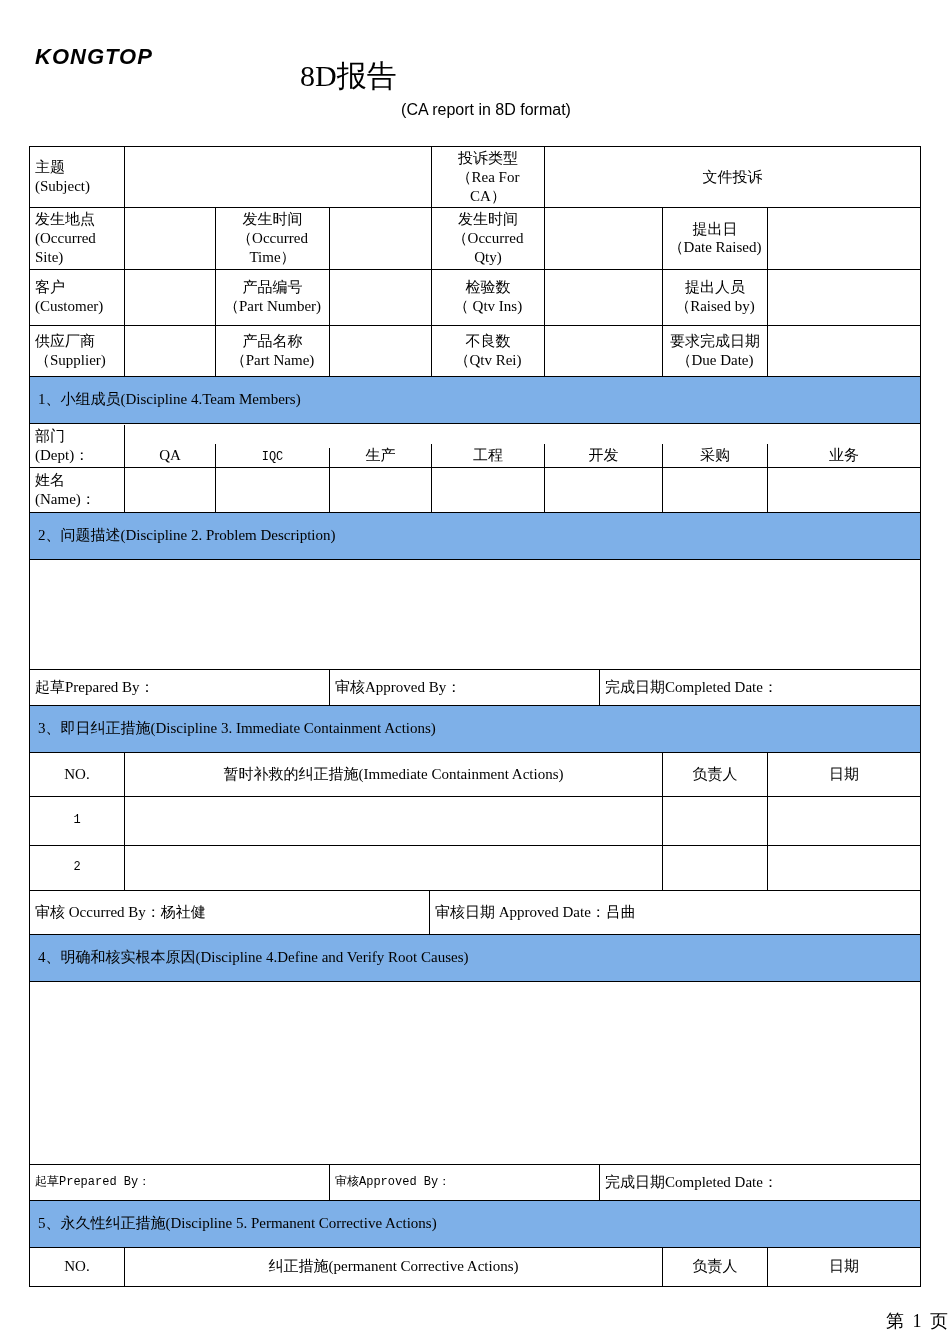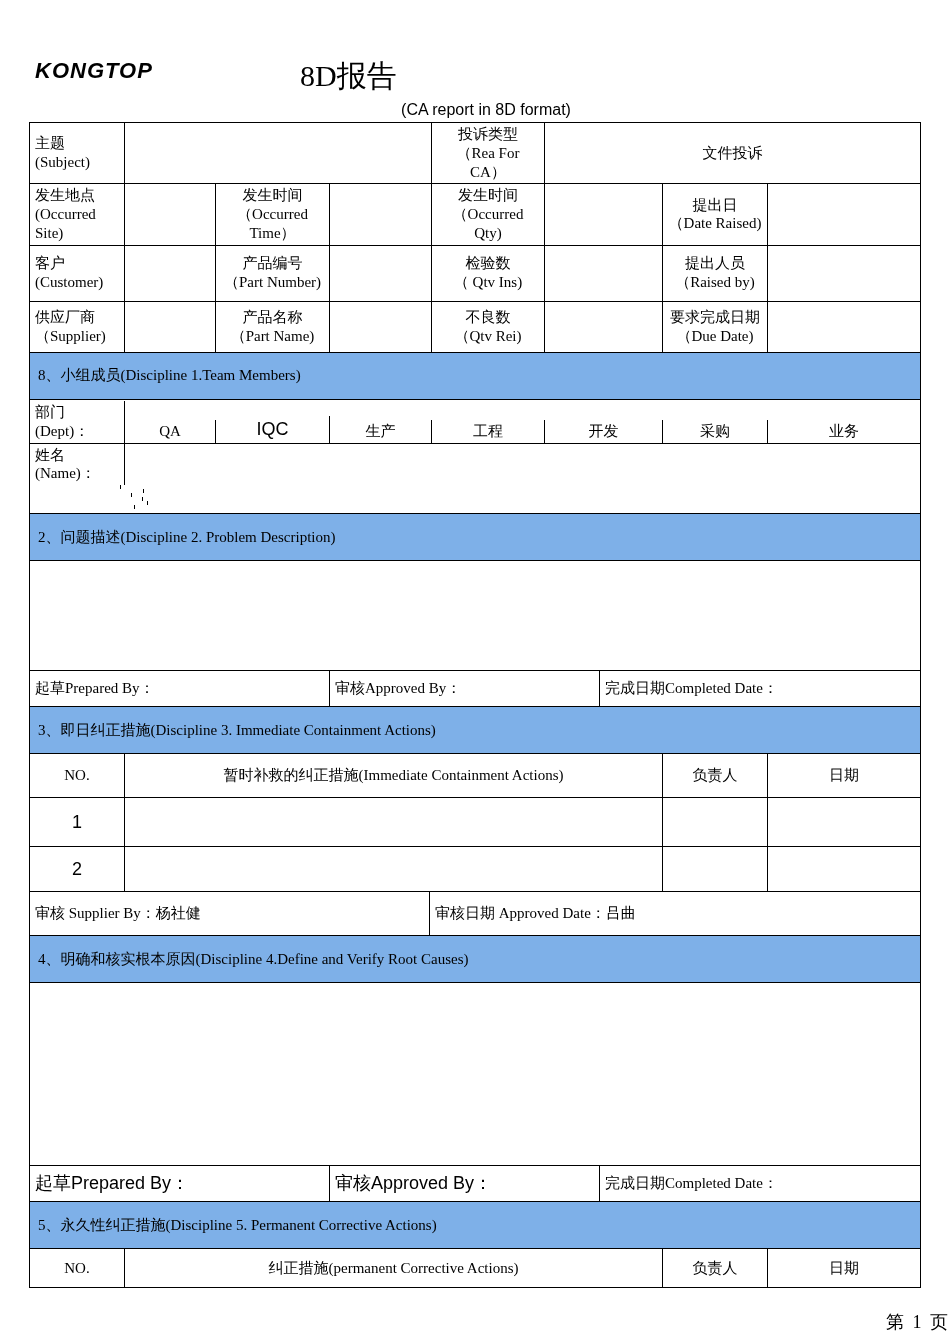--- a/index.html
+++ b/index.html
@@ -8,70 +8,71 @@
     margin: 0; padding: 0;
     width: 950px; height: 1344px;
     background: #fff; color: #000;
     font-family: "Liberation Serif", serif;
   }
   .page { position: relative; width: 950px; height: 1344px; overflow: hidden; }
 
   
   .hdr { position: relative; height: 122px; }
   .logo {
-    position: absolute; left: 35px; top: 58px;
+    position: absolute; left: 35px; top: 44px;
     font-family: "Liberation Sans", sans-serif;
     font-weight: bold; font-style: italic;
     font-size: 22px; letter-spacing: 1px;
   }
   .title {
     position: absolute; left: 300px; top: 56px;
     font-size: 30px; font-family: "Liberation Serif", serif;
   }
   .subtitle {
     position: absolute; top: 101px; left: 11px; width: 100%;
     text-align: center;
     font-family: Liberation Sans, sans-serif;
     font-size: 16px;
   }
 
   
   .form {
     width: 892px; margin-left: 29px;
     border: 1.5px solid #000;
+    margin-top: 24px;
   }
   .row { display: flex; border-bottom: 1px solid #000; align-items: stretch; }
   .row:last-child { border-bottom: none; }
   .cell {
     border-right: 1px solid #000;
     display: flex; align-items: center; justify-content: center;
     text-align: center; white-space: pre-line;
     padding: 2px 5px; font-size: 15px; line-height: 1.25;
   }
   .cell:last-child { border-right: none; }
   .cell.left { justify-content: flex-start; text-align: left; }
-  .mono { font-family: Liberation Sans, sans-serif; font-size: 18px; }
+  .mono { font-family: Liberation Mono, monospace; font-size: 12px; }
 
   
   .c1 { width: 95px; }  .c2 { width: 91px; }  .c3 { width: 114px; }
   .c4 { width: 102px; } .c5 { width: 113px; } .c6 { width: 118px; }
   .c7 { width: 105px; } .c8 { flex: 1; }
   .span-234 { width: 307px; }
   .span-678 { flex: 1; }
   .p1 { width: 300px; } .p2 { width: 270px; } .p3 { flex: 1; }
   .a1 { width: 400px; } .a2 { flex: 1; }
   .n1 { width: 95px; }  .n2 { width: 538px; } .n3 { width: 105px; } .n4 { flex: 1; }
 
   
   .r-info1 { min-height: 52px; }
   .r-info2 { min-height: 59px; }
   .r-info3 { min-height: 56px; }
   .r-info4 { min-height: 51px; }
   .r-dept  { min-height: 44px; align-items: flex-end; }
-  .r-name  { min-height: 45px; flex-direction: column; }
+  .r-name  { min-height: 45px; }
   .r-desc  { min-height: 110px; }
   .r-prep  { min-height: 36px; }
   .r-noh   { min-height: 44px; }
   .r-item1 { min-height: 49px; }
   .r-item2 { min-height: 45px; }
   .r-appr  { min-height: 44px; }
   .r-root  { min-height: 183px; }
   .r-noh2  { min-height: 38px; }
 
   .section {
@@ -148,21 +149,21 @@
       <div class="cell c4"></div>
       <div class="cell c5">不良数
 （Qtv Rei)</div>
       <div class="cell c6"></div>
       <div class="cell c7">要求完成日期
 （Due Date)</div>
       <div class="cell c8"></div>
     </div>
 
     <div class="row section">
-      <div class="section-title">8、小组成员(Discipline  1.Team Members)</div>
+      <div class="section-title">1、小组成员(Discipline  4.Team Members)</div>
     </div>
 
     <div class="row r-dept">
       <div class="cell c1 left">部门(Dept)：</div>
       <div class="cell c2">QA</div>
       <div class="cell c3 mono">IQC</div>
       <div class="cell c4">生产</div>
       <div class="cell c5">工程</div>
       <div class="cell c6">开发</div>
       <div class="cell c7">采购</div>
@@ -213,21 +214,21 @@
     </div>
 
     <div class="row r-item2">
       <div class="cell n1 mono">2</div>
       <div class="cell n2"></div>
       <div class="cell n3"></div>
       <div class="cell n4"></div>
     </div>
 
     <div class="row r-appr">
-      <div class="cell a1 left">审核  Supplier By：杨社健</div>
+      <div class="cell a1 left">审核  Occurred By：杨社健</div>
       <div class="cell a2 left">审核日期  Approved Date：吕曲</div>
     </div>
 
     <div class="row section">
       <div class="section-title">4、明确和核实根本原因(Discipline  4.Define and Verify Root Causes)</div>
     </div>
 
     <div class="row r-root">
       <div class="cell c8 left"></div>
     </div>

